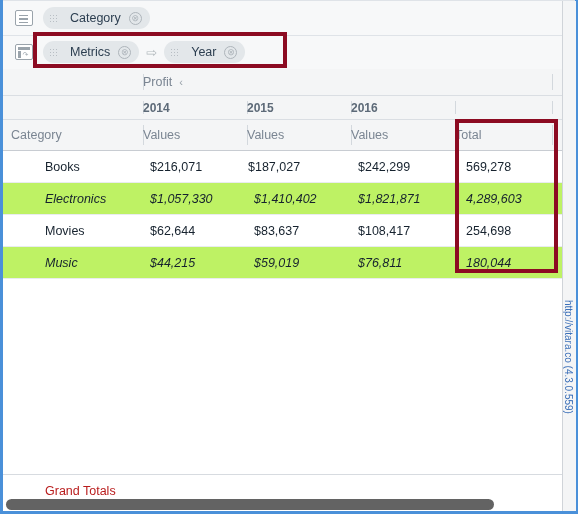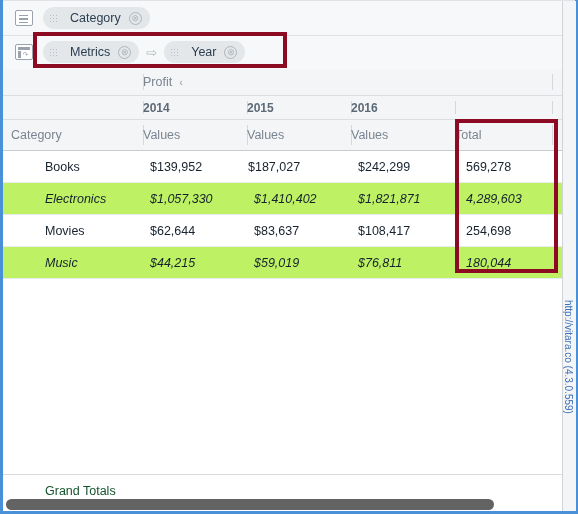--- a/index.html
+++ b/index.html
@@ -127,21 +127,21 @@
     display:flex; align-items:center;
     font-size:12.5px; color:#16222e;
     box-sizing:border-box;
   }
   .grand-row {
     position:absolute; left:0; top:405px; width:559px; height:31px;
     border-top:1px solid #d7dbe0; background:#ffffff;
   }
   .grand-label {
     position:absolute; left:42px; top:0; height:31px;
-    display:flex; align-items:center; font-size:12.5px; color:#14532d;
+    display:flex; align-items:center; font-size:12.5px; color:#b91c1c;
   }
 
   
   .right-strip {
     position:absolute; left:562px; top:1px; width:13px; height:510px;
     background:#f4f5f6; border-left:1px solid #d0d4d9;
   }
   .vtext {
     position:absolute; left:562px; top:300px;
     width:13px; height:200px;
@@ -267,21 +267,21 @@
           <span>Total</span>
         </div>
         <span class="vdiv" style="left:549px;"></span>
       </div>
     </div>
 
     <div class="rows">
 
       <div class="drow white">
         <div class="dcell" style="left:42px;">Books</div>
-        <div class="dcell" style="left:147px;">$139,952</div>
+        <div class="dcell" style="left:147px;">$216,071</div>
         <div class="dcell" style="left:245px;">$187,027</div>
         <div class="dcell" style="left:355px;">$242,299</div>
         <div class="dcell" style="left:463px;">569,278</div>
       </div>
 
       <div class="drow alt">
         <div class="dcell" style="left:42px;">Electronics</div>
         <div class="dcell" style="left:147px;">$1,057,330</div>
         <div class="dcell" style="left:251px;">$1,410,402</div>
         <div class="dcell" style="left:355px;">$1,821,871</div>

